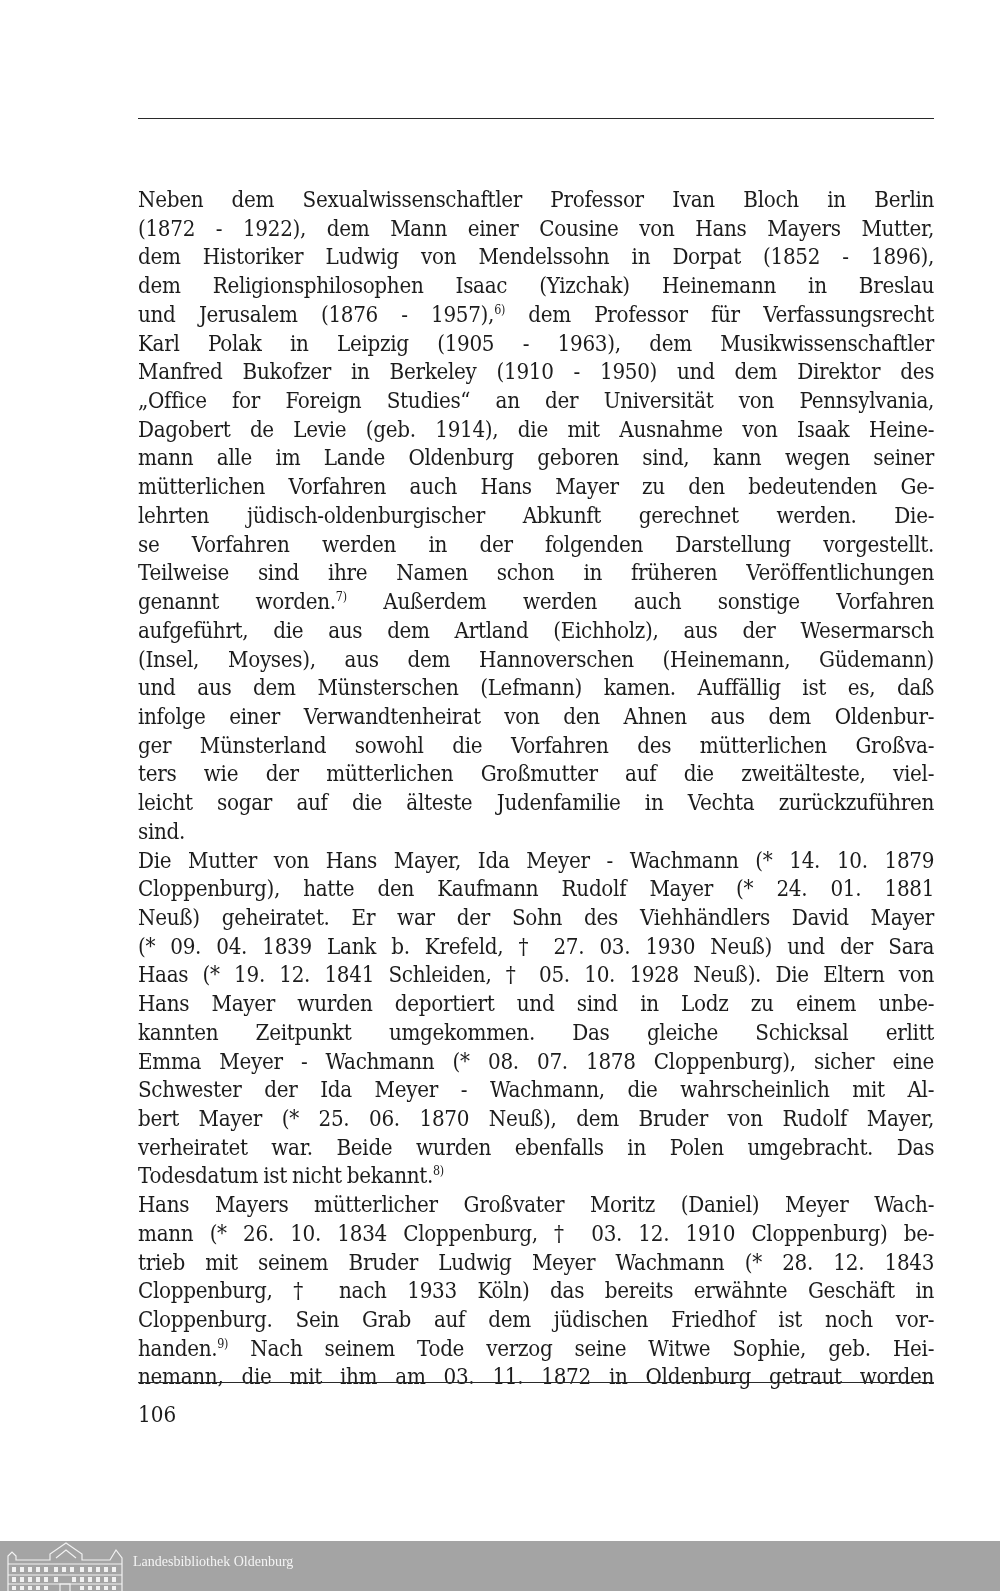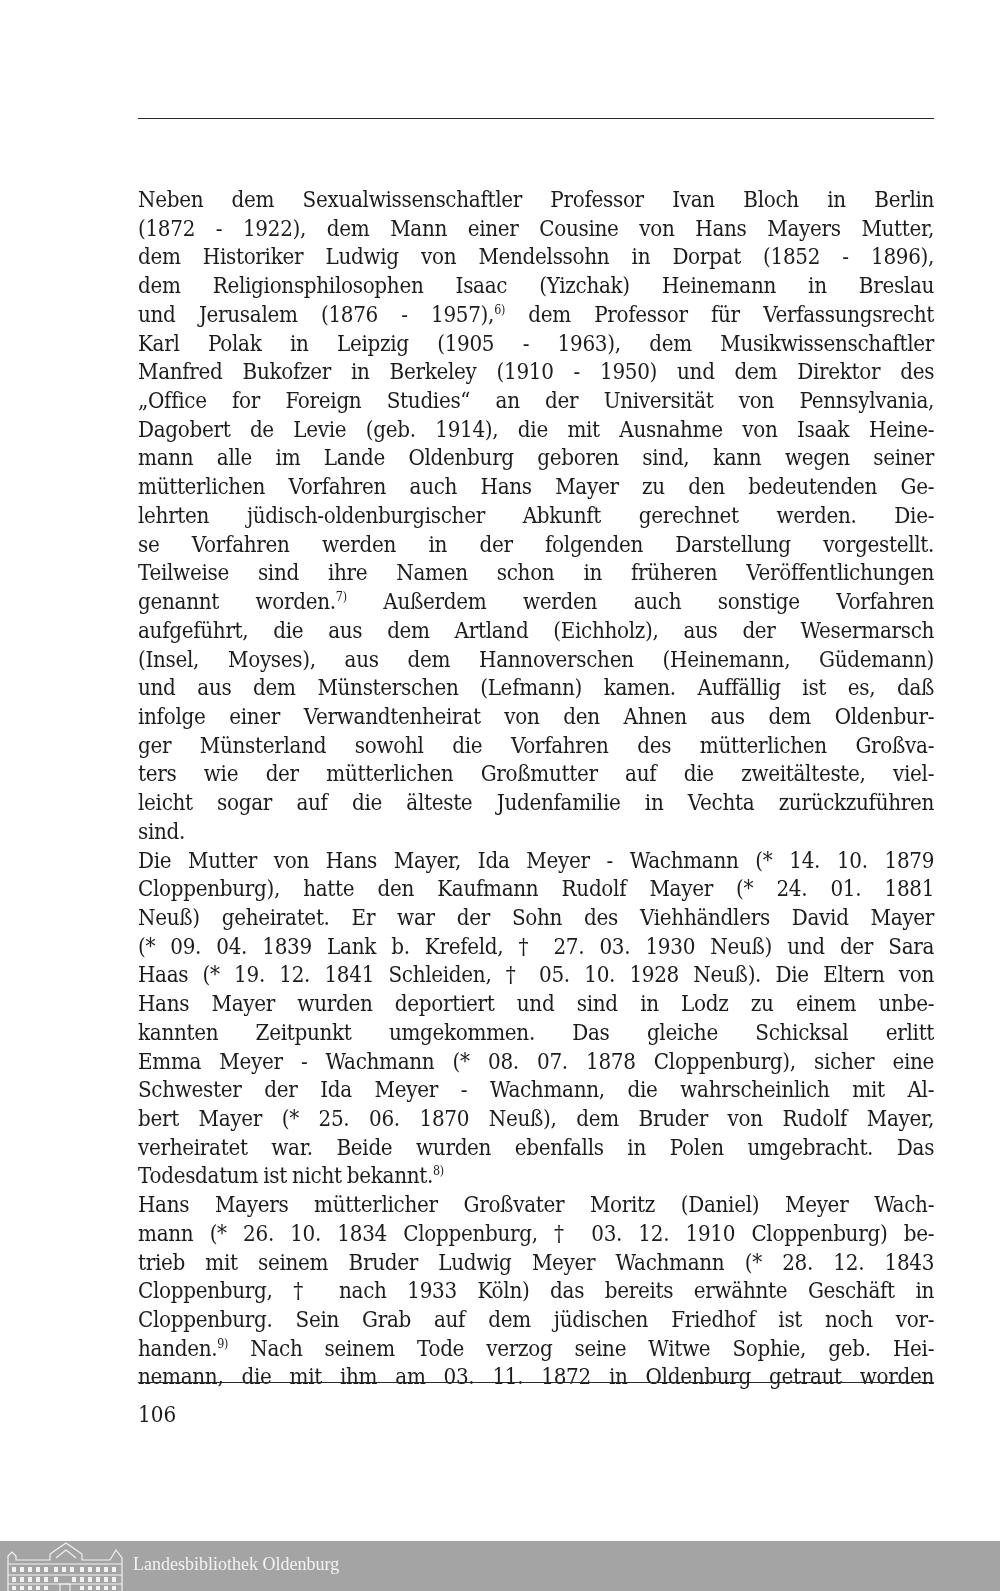--- a/index.html
+++ b/index.html
@@ -31,21 +31,21 @@
   }
   #footer {
     position: absolute; left: 0; top: 1541px; width: 1000px; height: 50px;
     background: #a4a4a4;
   }
   #footer-logo {
     position: absolute; left: 6px; top: 1px; width: 118px; height: 49px;
   }
   #footer-text {
     position: absolute; left: 133px; top: 13px;
-    font-family: "Liberation Serif", serif; font-size: 18px; color: #f4f4f4;
+    font-family: "Liberation Serif", serif; font-size: 14px; color: #f4f4f4;
   }
 </style>
 </head>
 <body>
 
 <div class="rule" id="rule-top"></div>
 
 <div class="body-text" id="body-text">
     <span class="line"><span>Neben dem Sexualwissenschaftler Professor Ivan Bloch in Berlin</span></span>
     <span class="line"><span>(1872 - 1922), dem Mann einer Cousine von Hans Mayers Mutter,</span></span>

